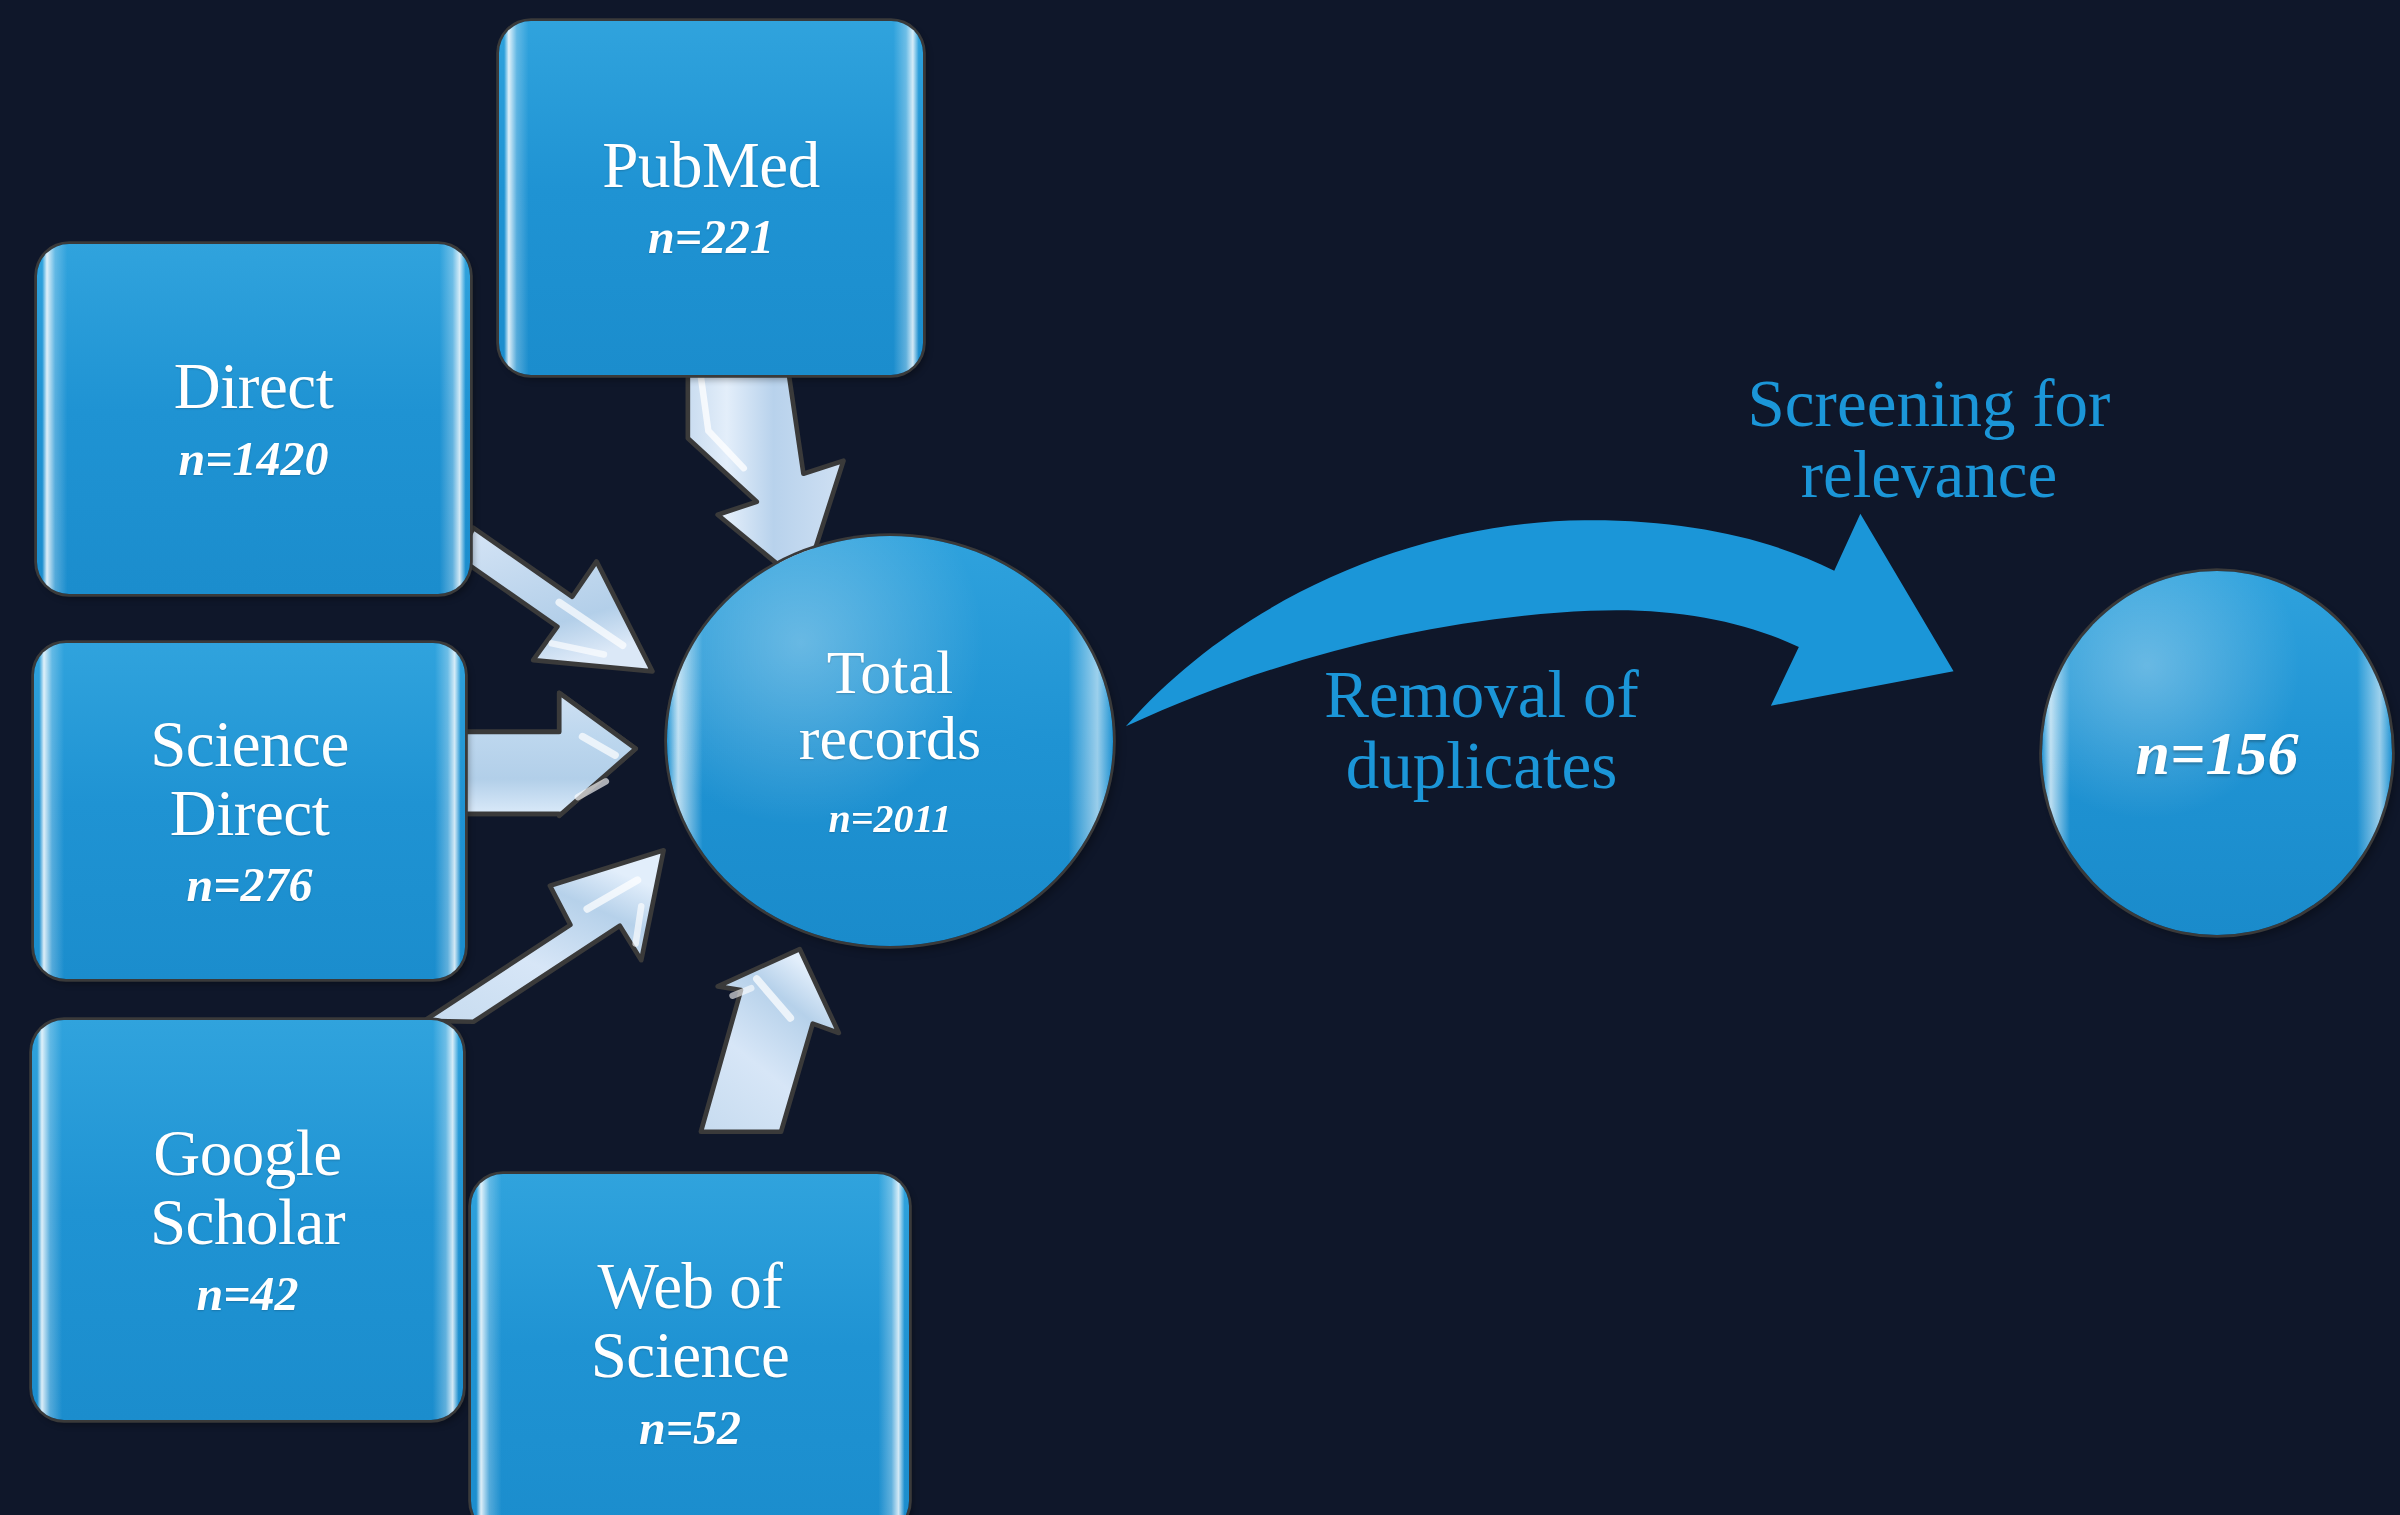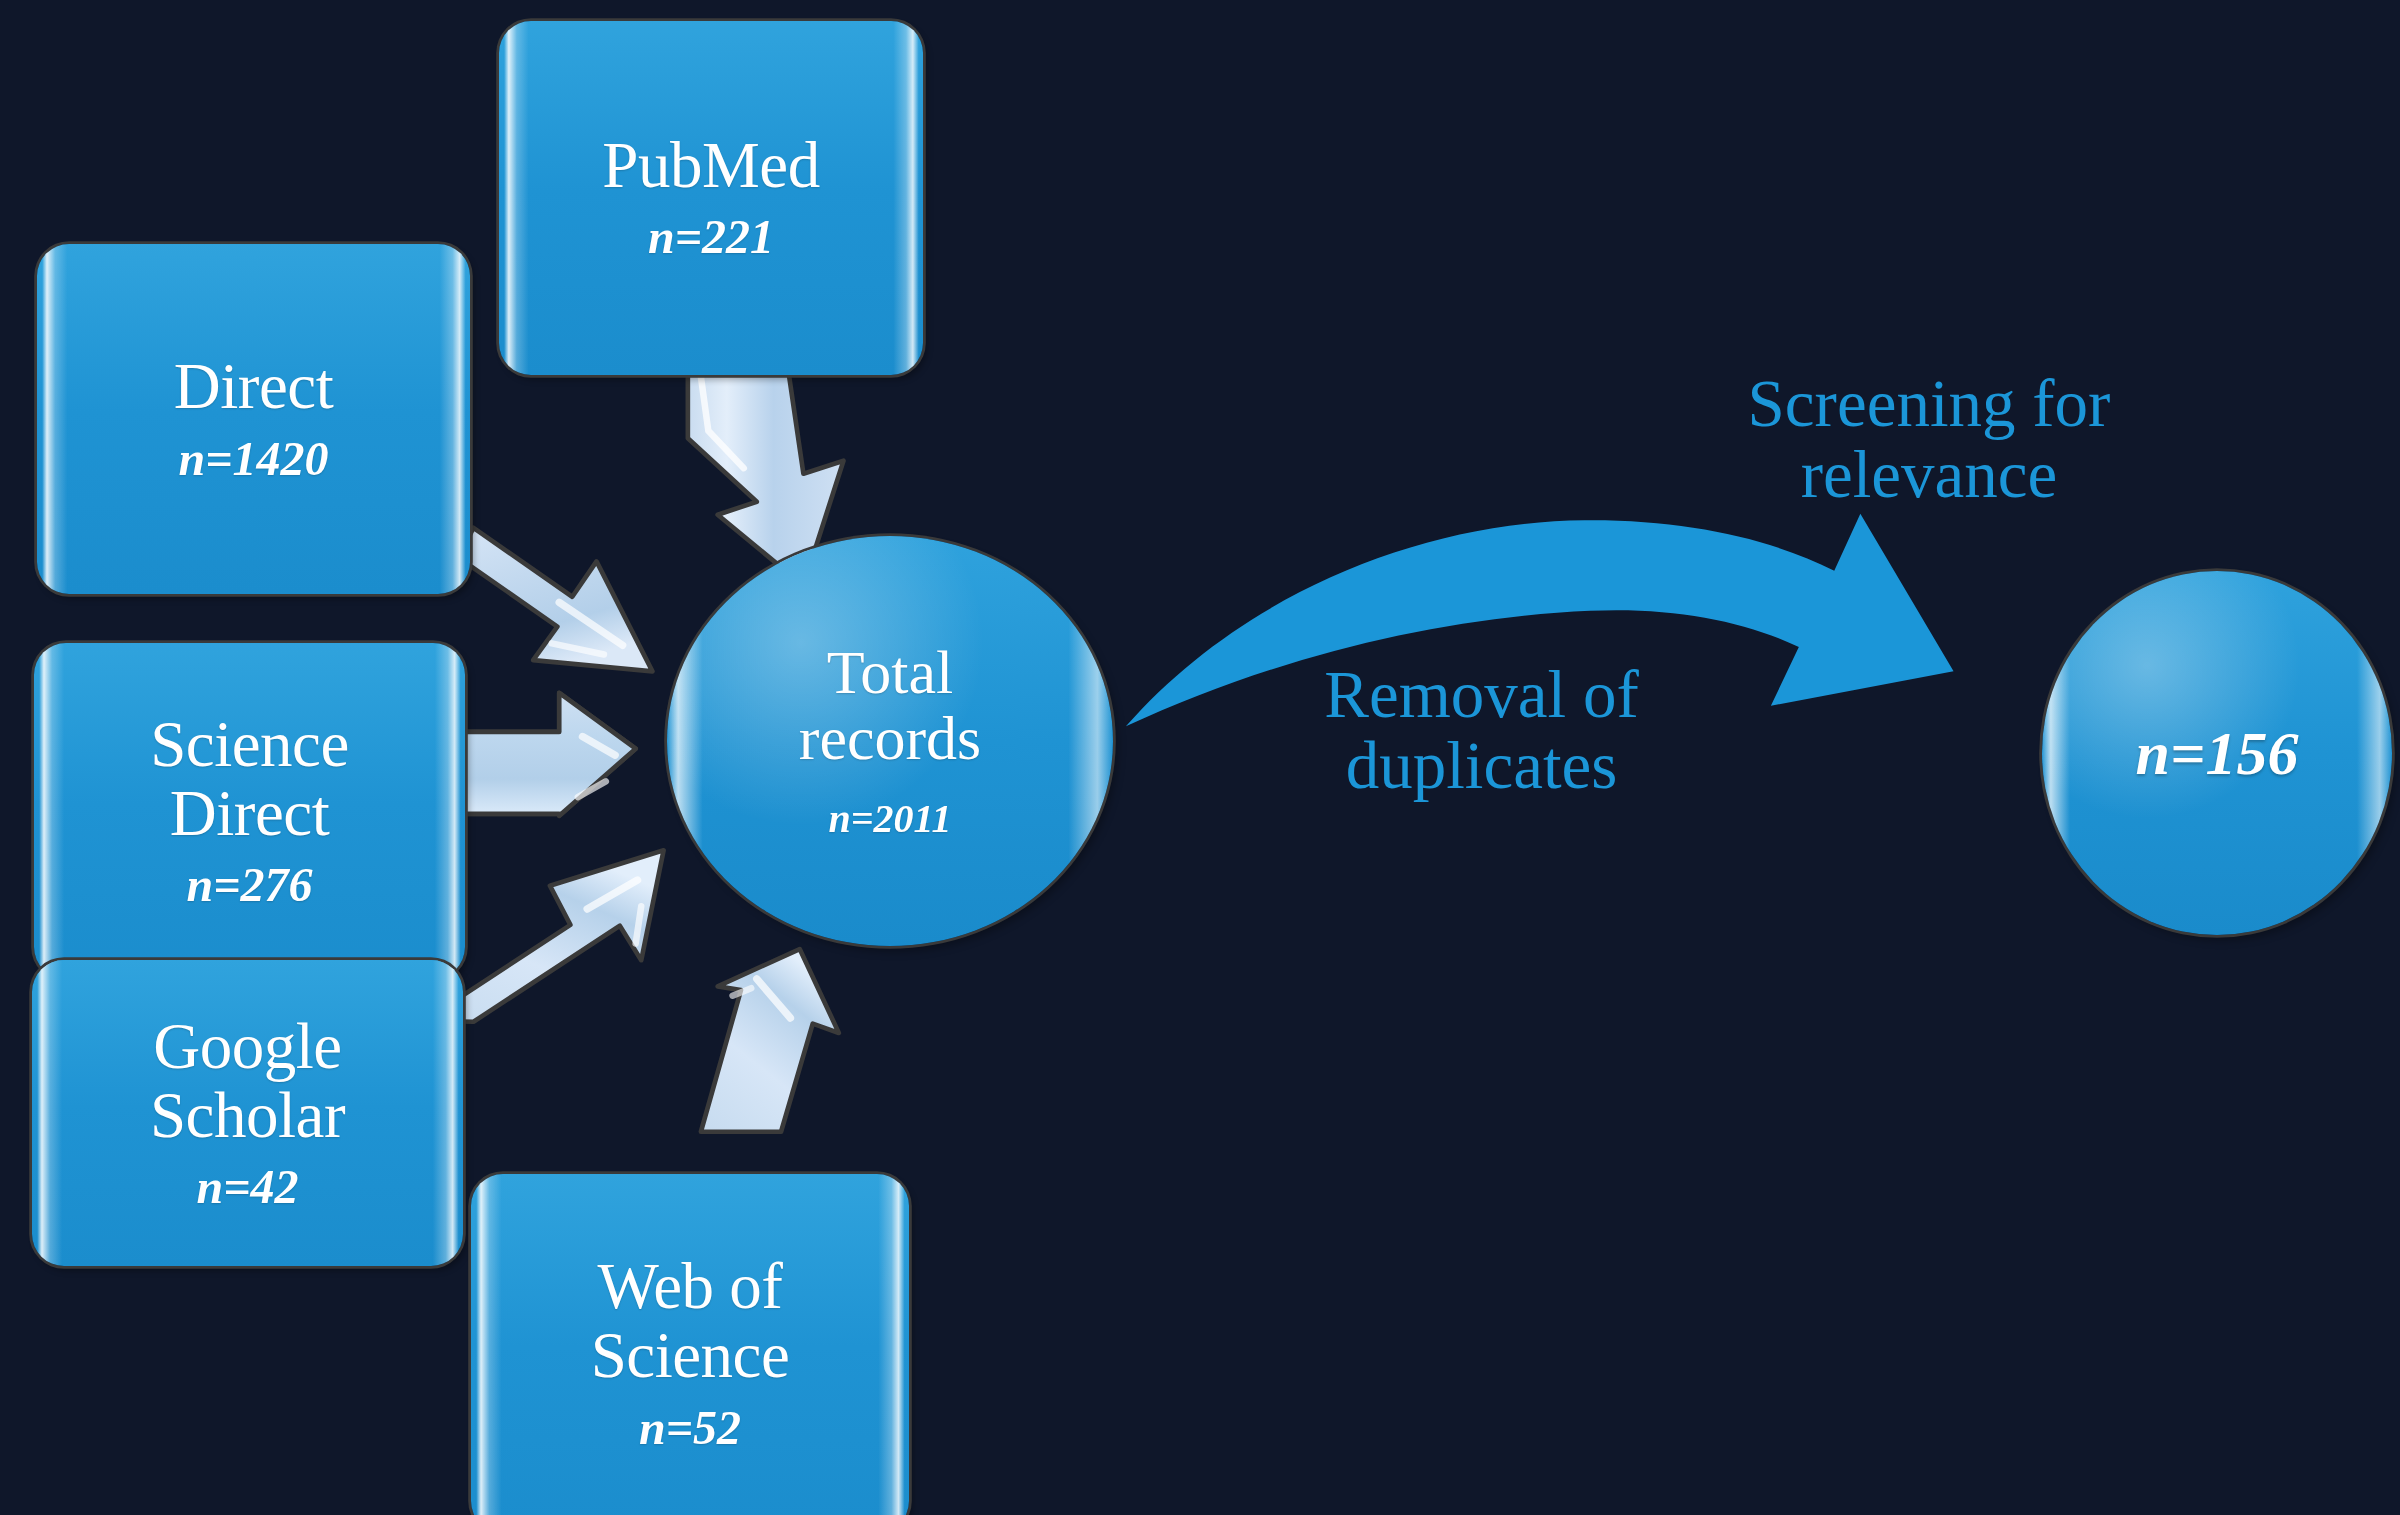--- a/index.html
+++ b/index.html
@@ -222,21 +222,21 @@
     <div class="node-title">Direct</div>
     <div class="node-count">n=1420</div>
   </div>
 
   <div class="node-box" style="left:34px; top:643px; width:431px; height:336px;">
     <div class="node-title">Science
 Direct</div>
     <div class="node-count">n=276</div>
   </div>
 
-  <div class="node-box" style="left:32px; top:960px; width:431px; height:306px;align-items:center;">
+  <div class="node-box" style="left:32px; top:1020px; width:431px; height:400px;align-items:center;">
     <div class="node-title">Google
 Scholar</div>
     <div class="node-count">n=42</div>
   </div>
 
   <div class="node-box" style="left:471px; top:1174px; width:438px; height:359px;">
     <div class="node-title">Web of
 Science</div>
     <div class="node-count">n=52</div>
   </div>

